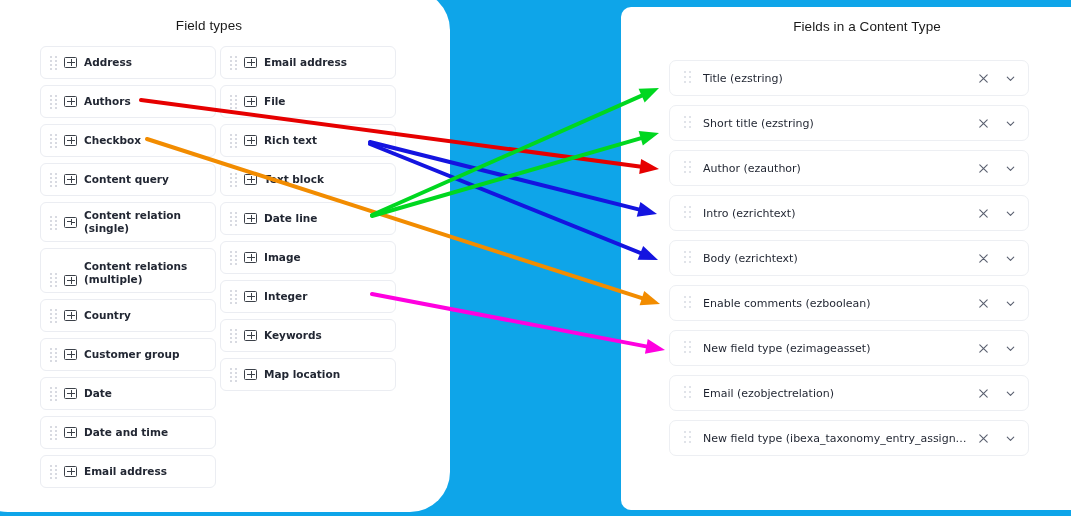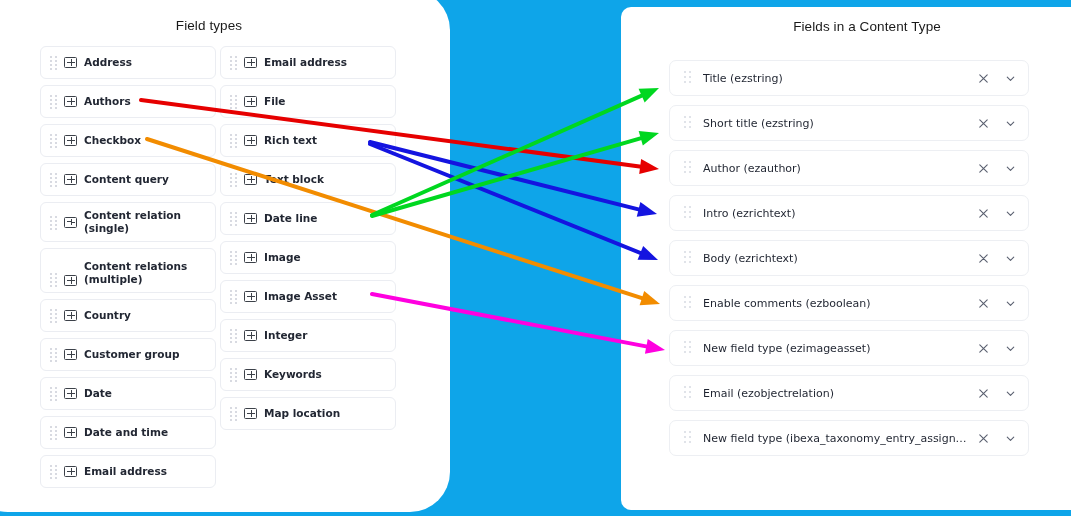--- a/index.html
+++ b/index.html
@@ -441,34 +441,20 @@
               <i></i>
               <i></i>
               <i></i>
               <i></i>
               <i></i>
               <i></i>
               <i></i>
             </span>
             <span class="ft-icon"></span>
             <span class="ft-label">Image</span>
-          </div>
-          <div class="ft-item">
-            <span class="drag-handle">
-              <i></i>
-              <i></i>
-              <i></i>
-              <i></i>
-              <i></i>
-              <i></i>
-              <i></i>
-              <i></i>
-            </span>
-            <span class="ft-icon"></span>
-            <span class="ft-label">Image Asset</span>
           </div>
           <div class="ft-item">
             <span class="drag-handle">
               <i></i>
               <i></i>
               <i></i>
               <i></i>
               <i></i>
               <i></i>
               <i></i>

